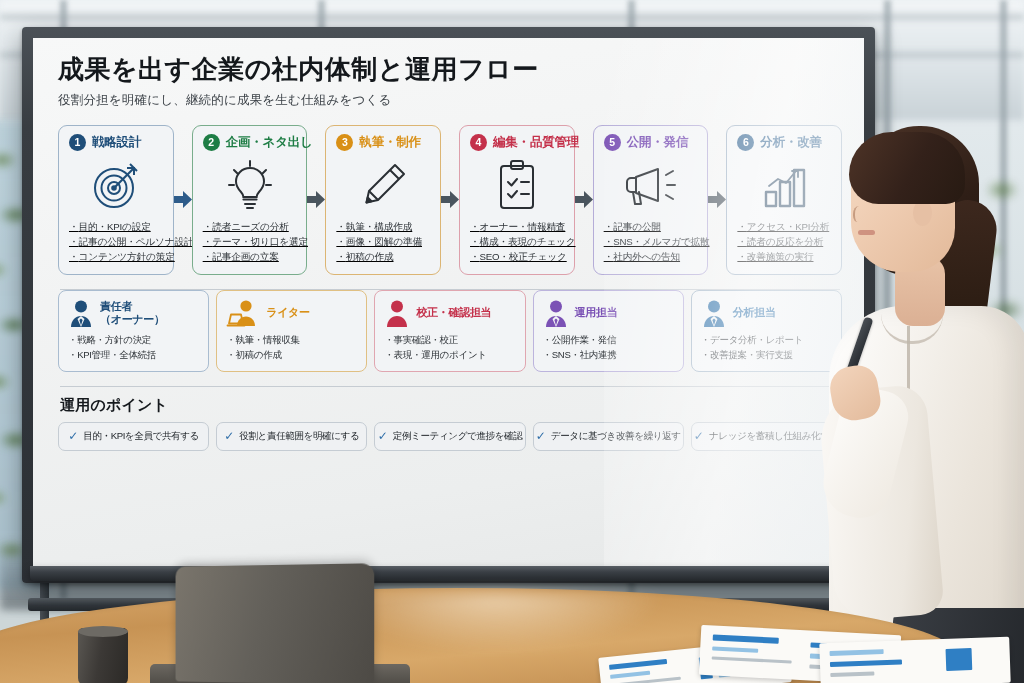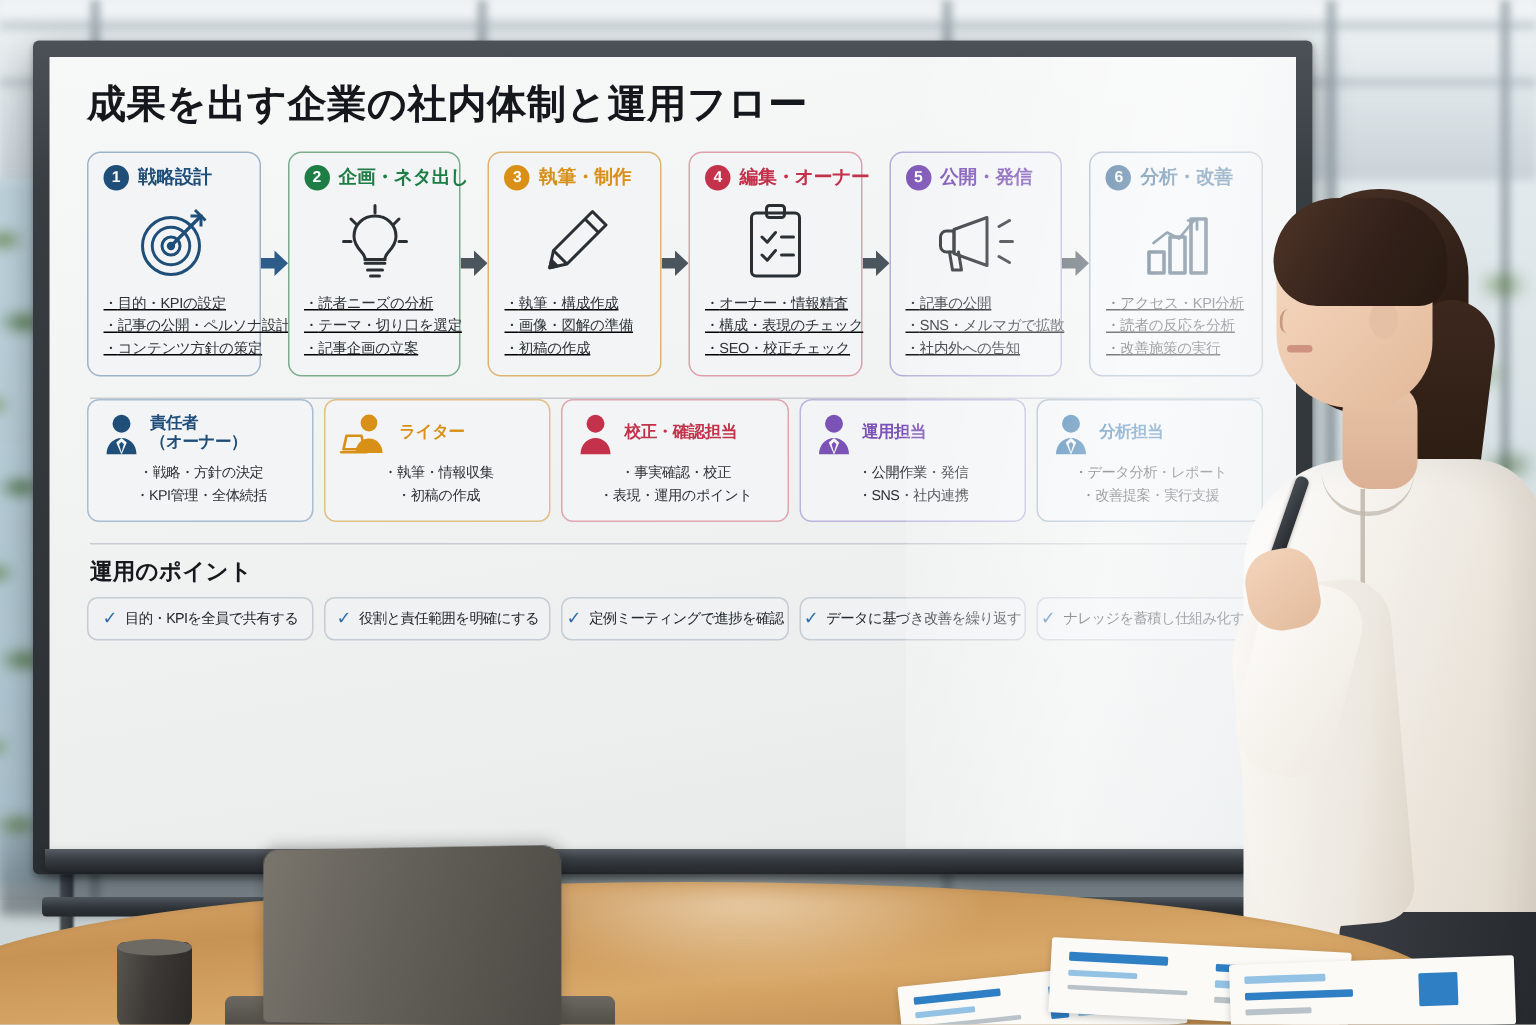--- a/index.html
+++ b/index.html
@@ -171,21 +171,21 @@
   .rcard.r2{border-color:#86b597;}
   .rcard.r3{border-color:#e0c083;}
   .rcard.r4{border-color:#e0a6b0;}
   .rcard.r5{border-color:#bcb4dd;}
   .rcard.r6{border-color:#a4b7c9;}
 
   .rhead { display:flex; align-items:center; gap:6px; min-height:30px; }
   .rhead svg { display:block; flex:0 0 auto; }
   .rttl { font-size:11px; font-weight:700; line-height:1.2; letter-spacing:-.3px; }
   .rlist { list-style:none; margin-top:4px; }
-  .rlist li { font-size:9.5px; color:#2d3237; line-height:1.62; white-space:nowrap; letter-spacing:-.3px;text-align:center; }
+  .rlist li { font-size:9.5px; color:#2d3237; line-height:1.62; white-space:nowrap; letter-spacing:-.3px; }
   .rlist li::before { content:"・"; }
 
   
   .points { display:flex; gap:7px; margin-top:5px; }
   .pcard {
     flex:1 1 0; background:#eff1f3; border:1.2px solid #c5ccd3;
     border-radius:7px; padding:7px 6px; display:flex; align-items:center;
     gap:5px; justify-content:center; min-width:0;
   }
   .chk { color:#2f6ea8; font-size:12px; font-weight:700; line-height:1; }
@@ -334,20 +334,21 @@
   <div class="stand-leg" style="left:40px;  top:560px; height:120px;"></div>
   <div class="stand-leg" style="left:905px; top:560px; height:120px;"></div>
   <div class="stand-bar"></div>
 
   <div class="board-frame"></div>
   <div class="board-surface">
 
     <div class="content">
 
       <div class="title">成果を出す企業の社内体制と運用フロー</div>
+      <div class="subtitle">役割分担を明確にし、継続的に成果を生む仕組みをつくる</div>
 
       <div class="flow">
 
         <div class="fcard c1">
           <div class="fhead">
             <span class="badge" style="background:#1F4E79">1</span>
             <span class="fttl" style="color:#1F4E79">戦略設計</span>
           </div>
           <div class="ficon">
             <svg width="54" height="54" viewBox="0 0 54 54" fill="none" stroke="#1F4E79" stroke-width="2">
@@ -419,21 +420,21 @@
 
         <div class="arrow">
           <svg width="18" height="17" viewBox="0 0 18 17">
               <path d="M0 5h9V0l9 8.5L9 17v-5H0z" fill="#4A555E"></path>
             </svg>
         </div>
 
         <div class="fcard c4">
           <div class="fhead">
             <span class="badge" style="background:#C4314B">4</span>
-            <span class="fttl" style="color:#C4314B">編集・オーナー</span>
+            <span class="fttl" style="color:#C4314B">編集・品質管理</span>
           </div>
           <div class="ficon">
             <svg width="46" height="56" viewBox="0 0 46 56" fill="none" stroke="#2a2f34" stroke-width="2" stroke-linejoin="round">
               <rect x="7" y="8" width="32" height="42" rx="3"></rect>
               <rect x="17" y="3" width="12" height="8" rx="2"></rect>
               <path d="M14 24l3.5 3.5L23 21" stroke-linecap="round"></path>
               <path d="M27 24h8" stroke-linecap="round"></path>
               <path d="M14 36l3.5 3.5L23 33" stroke-linecap="round"></path>
               <path d="M27 36h8" stroke-linecap="round"></path>
             </svg>

